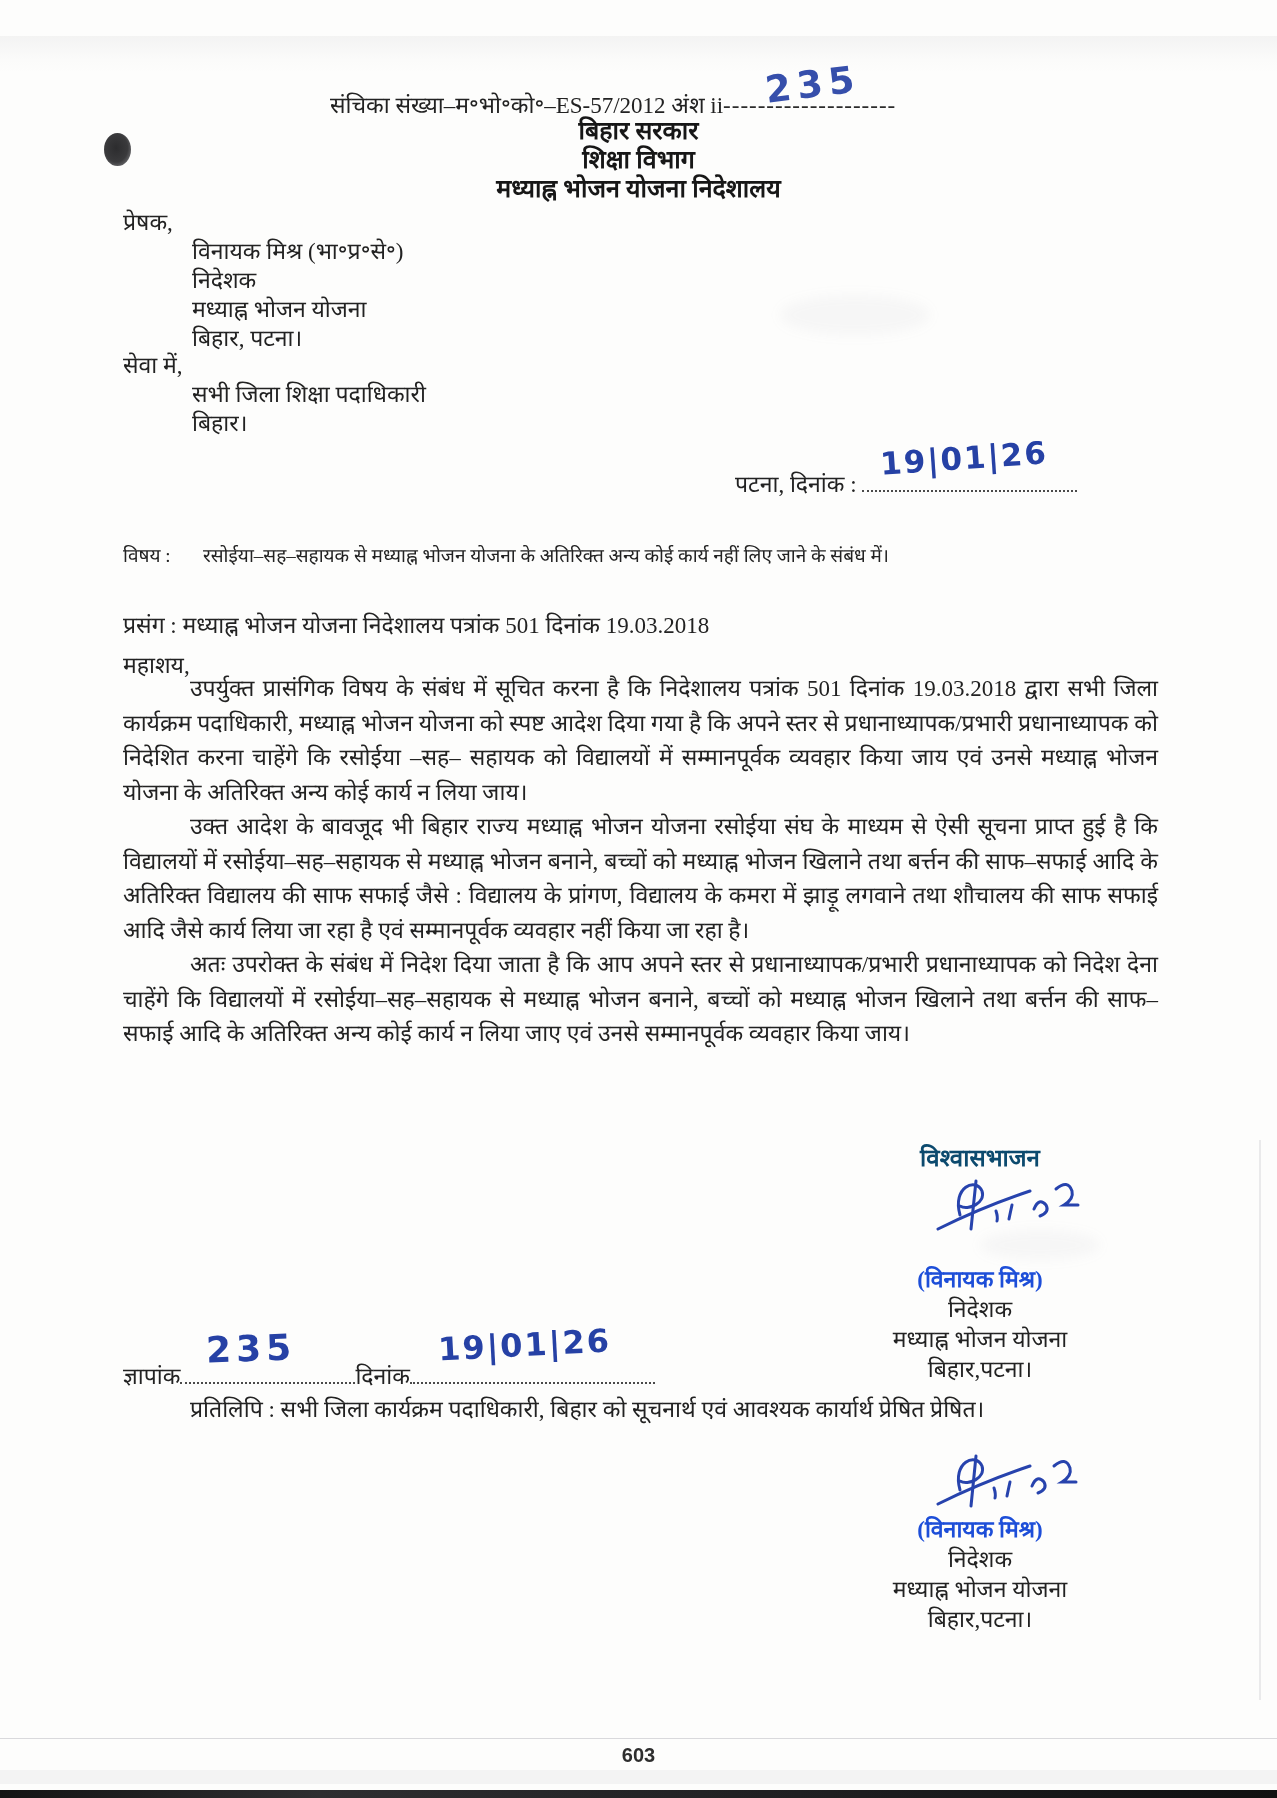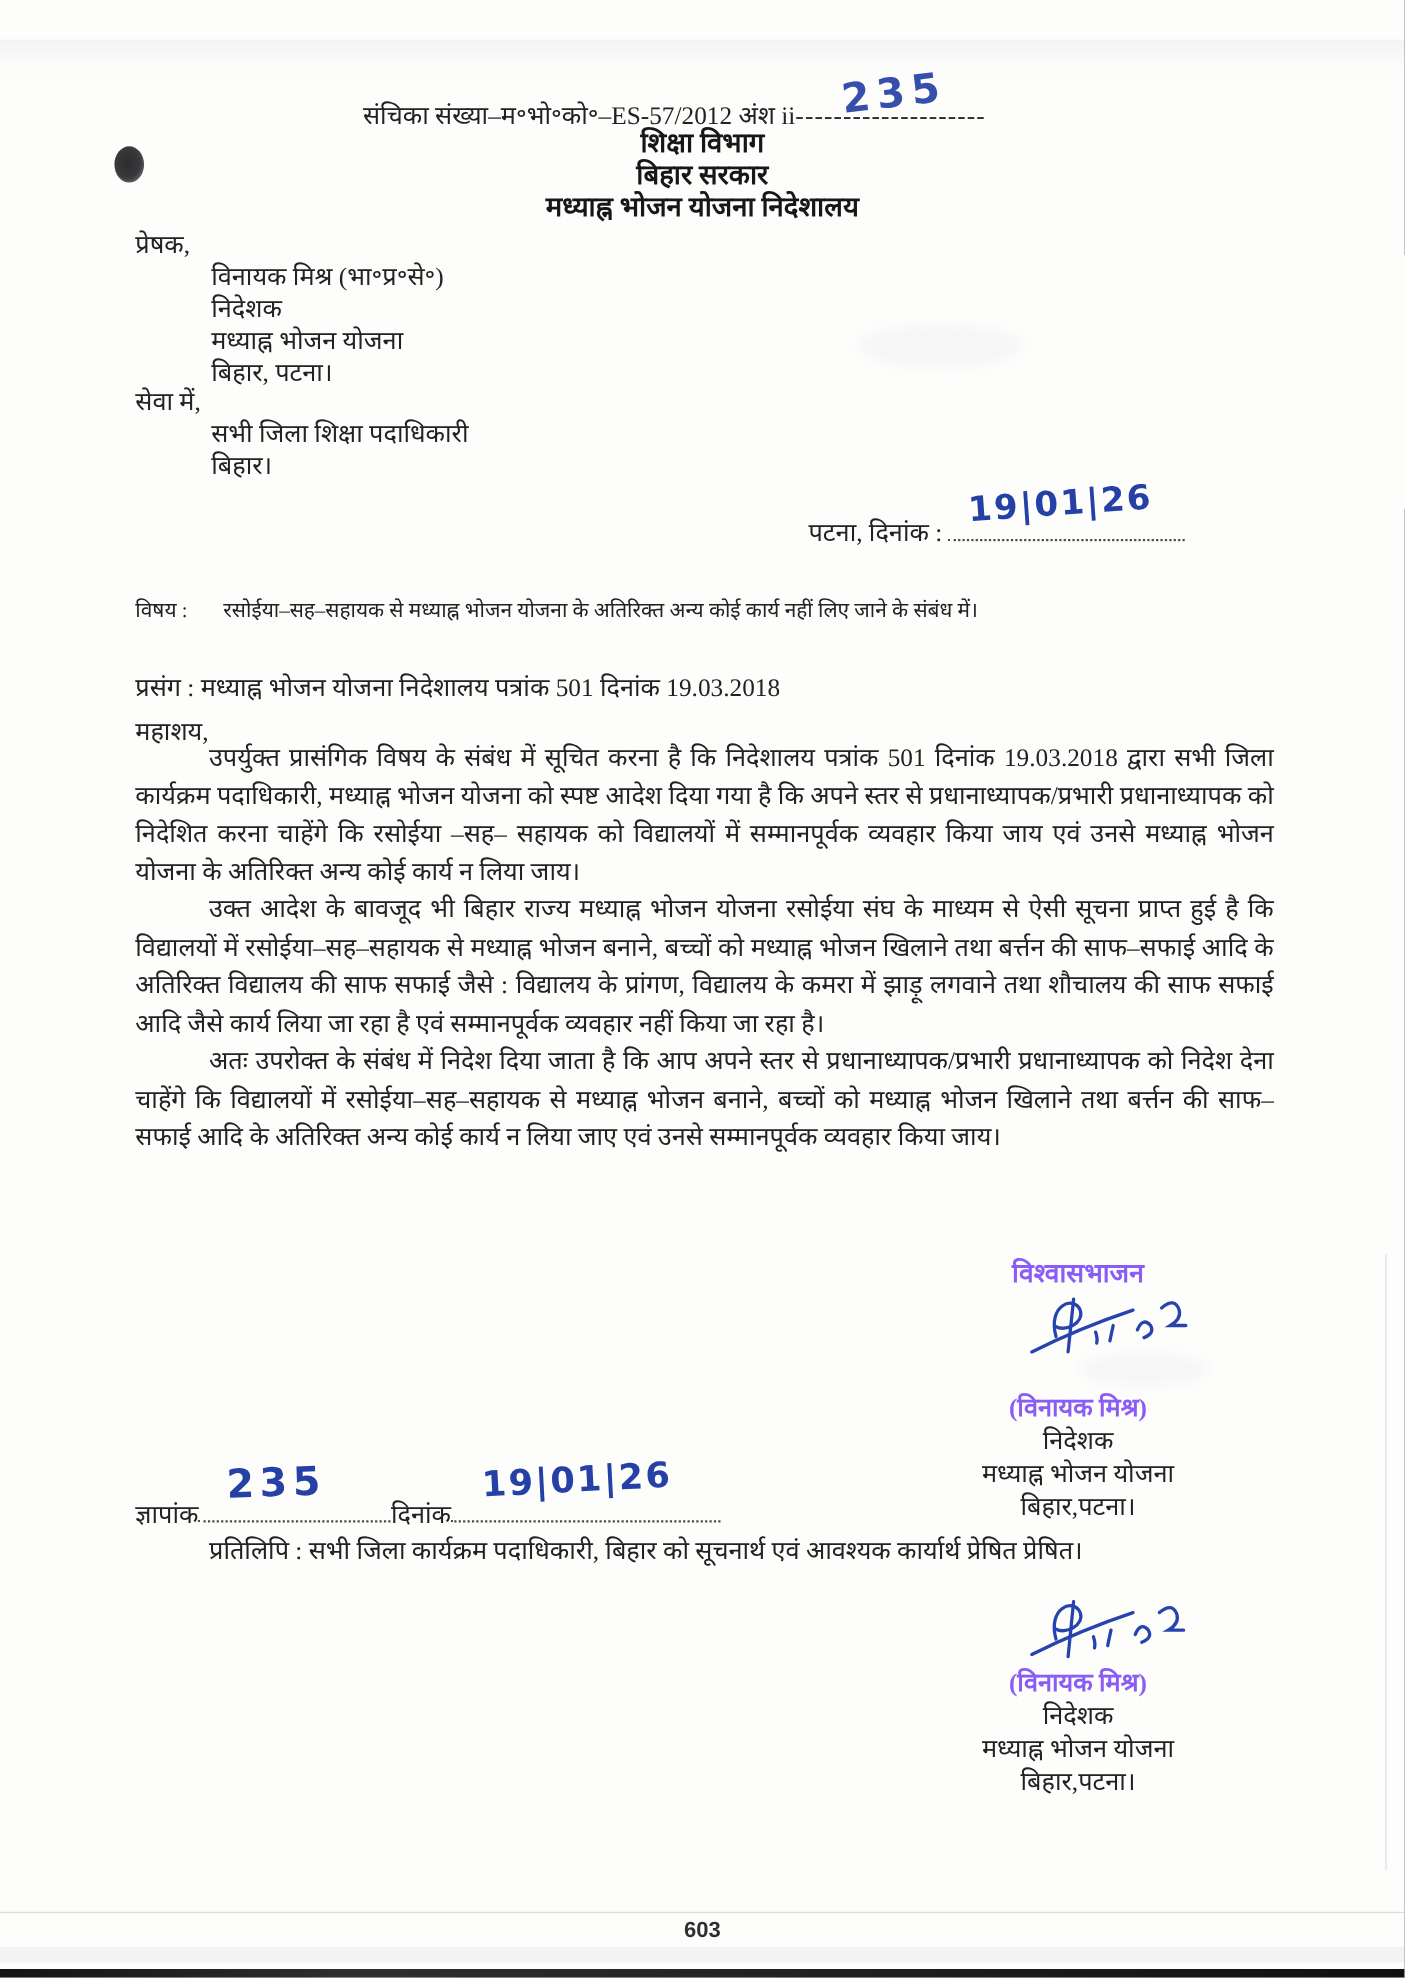--- a/index.html
+++ b/index.html
@@ -40,22 +40,22 @@
   .subject{position:absolute;left:123px;top:538px;width:1035px;display:flex;font-size:19px;line-height:36px;}
   .subject .label{flex:0 0 70px;}
   .subject .text{flex:1;margin-left:10px;text-align:justify;}
   .reference{position:absolute;left:123px;top:608px;font-size:23px;}
   .salutation{position:absolute;left:123px;top:648px;font-size:23px;}
   .bodytext{position:absolute;left:123px;top:672px;width:1035px;font-size:23px;line-height:34.5px;text-align:justify;}
   .bodytext p{margin:0;text-indent:67px;}
   .closing{position:absolute;width:250px;text-align:center;font-size:23px;line-height:30px;}
   .closing-1{left:855px;top:1143px;}
   .closing-2{left:855px;top:1515px;}
-  .valediction{font-weight:bold;font-size:24px;color:#8b5cf6;}
-  .sig-name{font-weight:bold;color:#8b5cf6;}
+  .valediction{font-weight:bold;font-size:24px;color:#0c4a6e;}
+  .sig-name{font-weight:bold;color:#1d4ed8;}
   .signature-svg{position:absolute;}
   .sig-1{left:930px;top:1175px;}
   .sig-2{left:930px;top:1450px;}
   .memoline{position:absolute;left:123px;top:1358px;font-size:23px;white-space:nowrap;}
   .memo-num .hw-over{top:-30px;left:26px;font-size:36px;letter-spacing:5px;transform:rotate(-2deg);font-weight:bold;}
   .memo-date .hw-over{top:-32px;left:28px;font-size:32px;letter-spacing:2px;transform:rotate(-3deg);font-weight:bold;}
   .date-top .hw-over{top:-26px;left:18px;font-size:31px;letter-spacing:2px;transform:rotate(-4deg);font-weight:bold;}
   .copyblock{position:absolute;left:123px;top:1392px;width:1035px;font-size:23px;line-height:36px;text-align:justify;}
   .copyblock p{margin:0;text-indent:67px;}
   .pagenum{position:absolute;left:0;right:0;top:1744px;text-align:center;
@@ -73,22 +73,22 @@
   <div class="edge-line"></div>
   <div class="footer-rule"></div>
   <div class="footer-band"></div>
   <div class="bottom-band"></div>
 
   <div class="fileline">
     <span>संचिका संख्या–म॰भो॰को॰–ES-57/2012 अंश ii</span><span class="dash-wrap"><span>--------------------</span><span class="hw hw-file-number">235</span></span>
   </div>
 
   <div class="org">
+    <div>बिहार सरकार</div>
     <div>शिक्षा विभाग</div>
-    <div>बिहार सरकार</div>
     <div>मध्याह्न भोजन योजना निदेशालय</div>
   </div>
 
   <div class="addr sender-block">
     <div>प्रेषक,</div>
     <div class="sub">विनायक मिश्र (भा॰प्र॰से॰)</div>
     <div class="sub">निदेशक</div>
     <div class="sub">मध्याह्न भोजन योजना</div>
     <div class="sub">बिहार, पटना।</div>
   </div>

